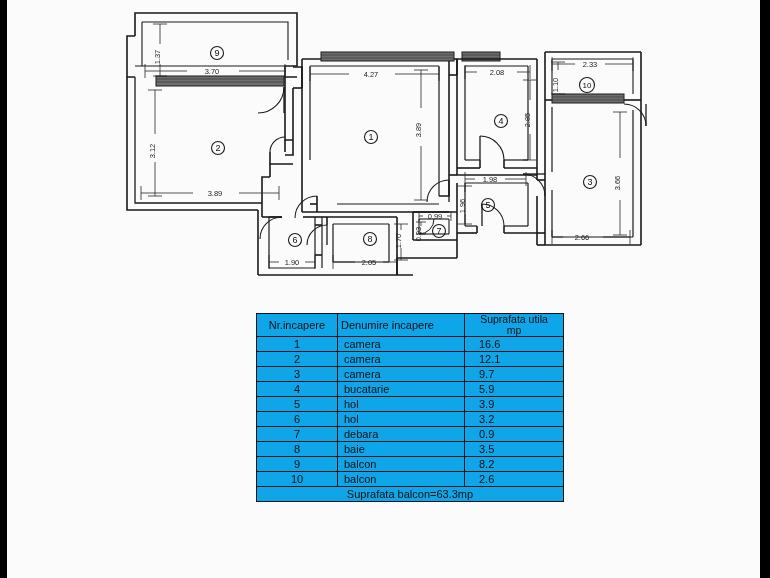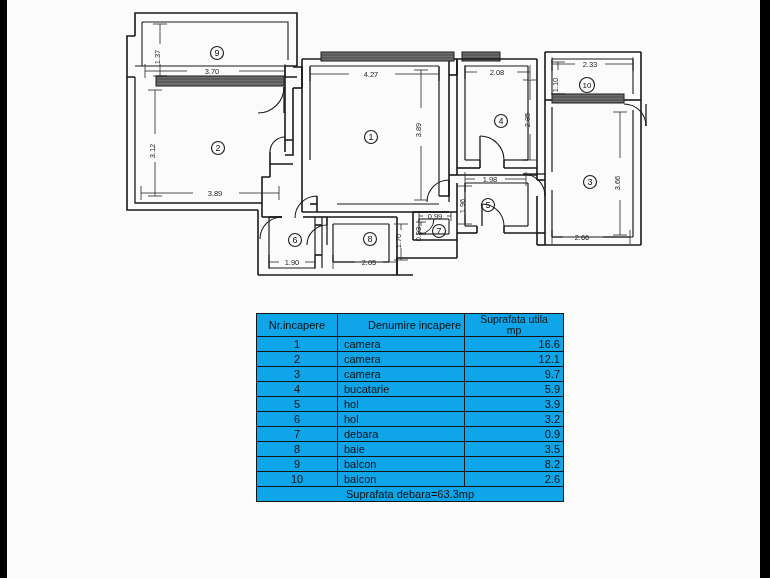--- a/index.html
+++ b/index.html
@@ -54,23 +54,23 @@
     font-size: 11px;
     color: #101010;
     padding: 0px 3px;
     height: 14px;
     line-height: 14px;
     font-weight: normal;
     font-family: "Liberation Sans", sans-serif;
   }
   .col-nr   { width: 74px; text-align: center; }
   .col-name { width: 120px; text-align: left; padding-left: 6px !important; }
-  .col-area { width: 92px; text-align: right; padding-left: 14px !important; }
+  .col-area { width: 92px; text-align: left; padding-left: 14px !important; }
   thead td { height: 26px; line-height: 12px; vertical-align: middle; text-align: center; }
-  thead td.col-name { text-align: right; padding-left: 3px !important; }
+  thead td.col-name { text-align: left; padding-left: 3px !important; }
   thead td.col-area { text-align: center; padding-left: 3px !important; }
   .hdr-sub { display:block; font-size: 10.5px; line-height: 11px; }
   td.summary {
     text-align: center;
     height: 40px;
     font-size: 12px;
     vertical-align: middle;
   }
   td.summary-last {
     text-align: center;
@@ -478,20 +478,20 @@
               <td class="col-nr">9</td>
               <td class="col-name">balcon</td>
               <td class="col-area">8.2</td>
             </tr>
             <tr>
               <td class="col-nr">10</td>
               <td class="col-name">balcon</td>
               <td class="col-area">2.6</td>
             </tr>
             <tr>
-              <td class="summary-last" colspan="3">Suprafata debara=63.3mp</td>
+              <td class="summary-last" colspan="3">Suprafata balcon=63.3mp</td>
             </tr>
           </tbody>
       </table>
     </div>
 
   </div>
 </div>
 
 </body></html>

